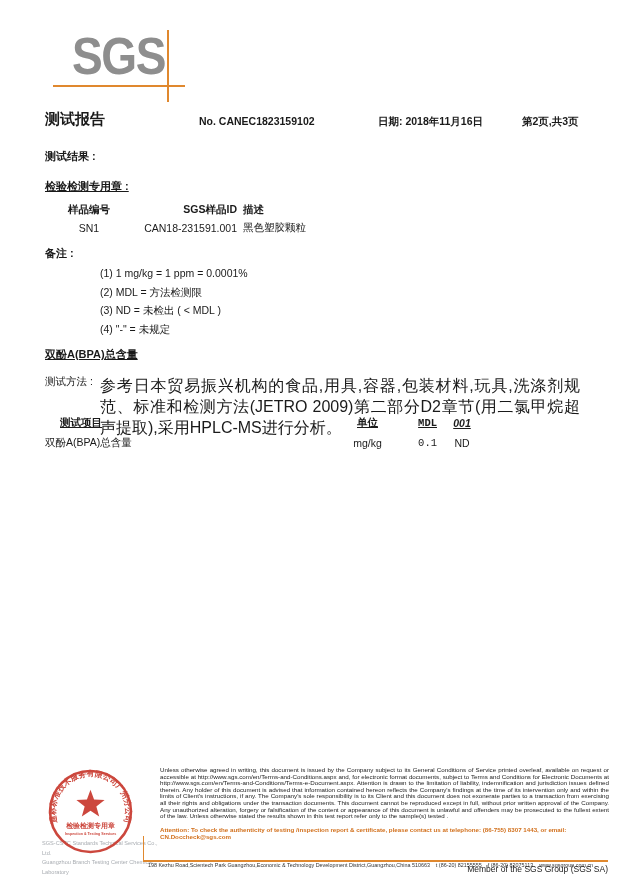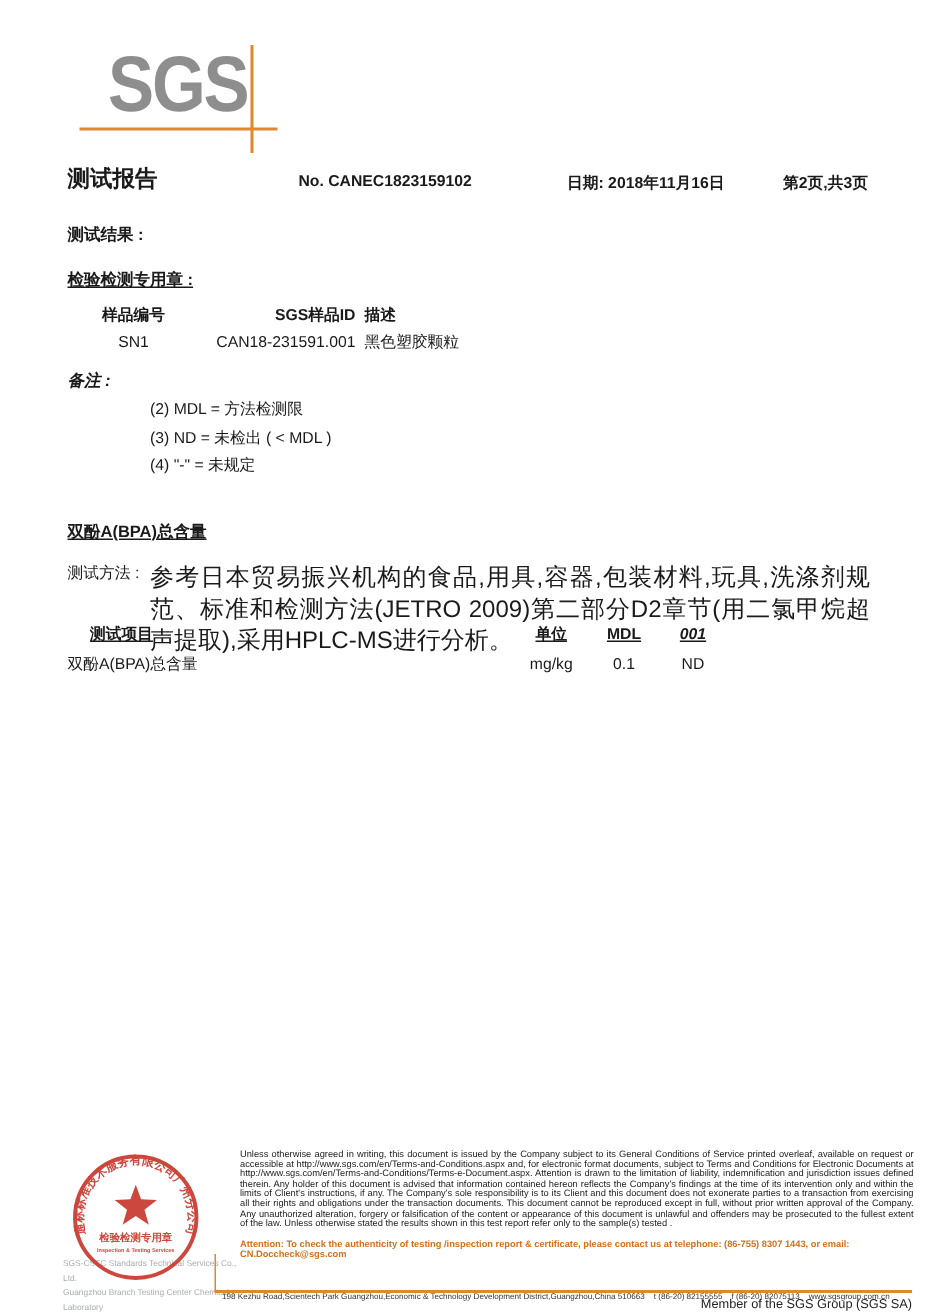--- a/index.html
+++ b/index.html
@@ -25,34 +25,34 @@
   .sec-sampledesc{left:45px;top:179px;}
 
   
   .sample-table{left:45px;top:203px;font-size:10.5px;border-collapse:collapse;}
   .sample-table th{font-weight:bold;padding:0 0 4px 0;text-align:center;}
   .sample-table td{padding:0;text-align:center;}
   .sample-table .c1{width:88px;}
   .sample-table .c2{width:104px;text-align:right;}
   .sample-table .c3{text-align:left;padding-left:6px;min-width:120px;}
 
-  .notes-heading{left:45px;top:246px;font-style:italic;}
+  .notes-heading{left:45px;top:246px;}
   .notes{left:100px;top:264px;font-size:10.5px;line-height:18.7px;}
 
   .bpa-heading{left:45px;top:347px;}
   .method-label{left:45px;top:375px;font-size:10.5px;}
   .method-text{left:100px;top:375px;width:480px;font-size:16px;line-height:21px;text-align:justify;}
 
   
   .result-table{left:45px;top:416px;font-size:10.5px;border-collapse:collapse;}
   .result-table th{font-weight:bold;text-decoration:underline;padding:0 0 6px 0;}
   .result-table .rc1{width:280px;text-align:left;}
   .result-table th.rc1{padding-left:15px;}
   .result-table .rc2{width:55px;text-align:center;}
-  .result-table .rc3{width:42px;text-align:center;}
+  .result-table .rc3{width:42px;text-align:right;font-family:Liberation Mono, monospace;}
   .result-table .rc4{width:50px;text-align:center;}
   .result-table th.rc4{font-style:italic;}
   .result-table td{padding:0;}
 
   
   .disclaimer{left:160px;top:767px;width:449px;font-size:6.2px;line-height:6.6px;
               text-align:justify;color:#222;}
   .attention{left:160px;top:827px;width:449px;font-size:6.2px;line-height:6.6px;
              color:#d2701c;font-weight:bold;}
   .stamp{left:47px;top:768px;width:87px;height:87px;opacity:0.92;z-index:5;}
@@ -92,20 +92,21 @@
       <tr>
         <td class="c1">SN1</td>
         <td class="c2">CAN18-231591.001</td>
         <td class="c3">黑色塑胶颗粒</td>
       </tr>
     </tbody>
   </table>
 
   <div class="abs h-bold notes-heading">备注 :</div>
   <div class="abs notes">
+    <div>(1) 1 mg/kg = 1 ppm = 0.0001%</div>
     <div>(2) MDL = 方法检测限</div>
     <div>(3) ND = 未检出 ( &lt; MDL )</div>
     <div>(4) "-" = 未规定</div>
   </div>
 
   <div class="abs h-bold uline bpa-heading">双酚A(BPA)总含量</div>
   <div class="abs method-label">测试方法 :</div>
   <div class="abs method-text">参考日本贸易振兴机构的食品,用具,容器,包装材料,玩具,洗涤剂规范、标准和检测方法(JETRO 2009)第二部分D2章节(用二氯甲烷超声提取),采用HPLC-MS进行分析。</div>
 
   <table class="abs result-table">

